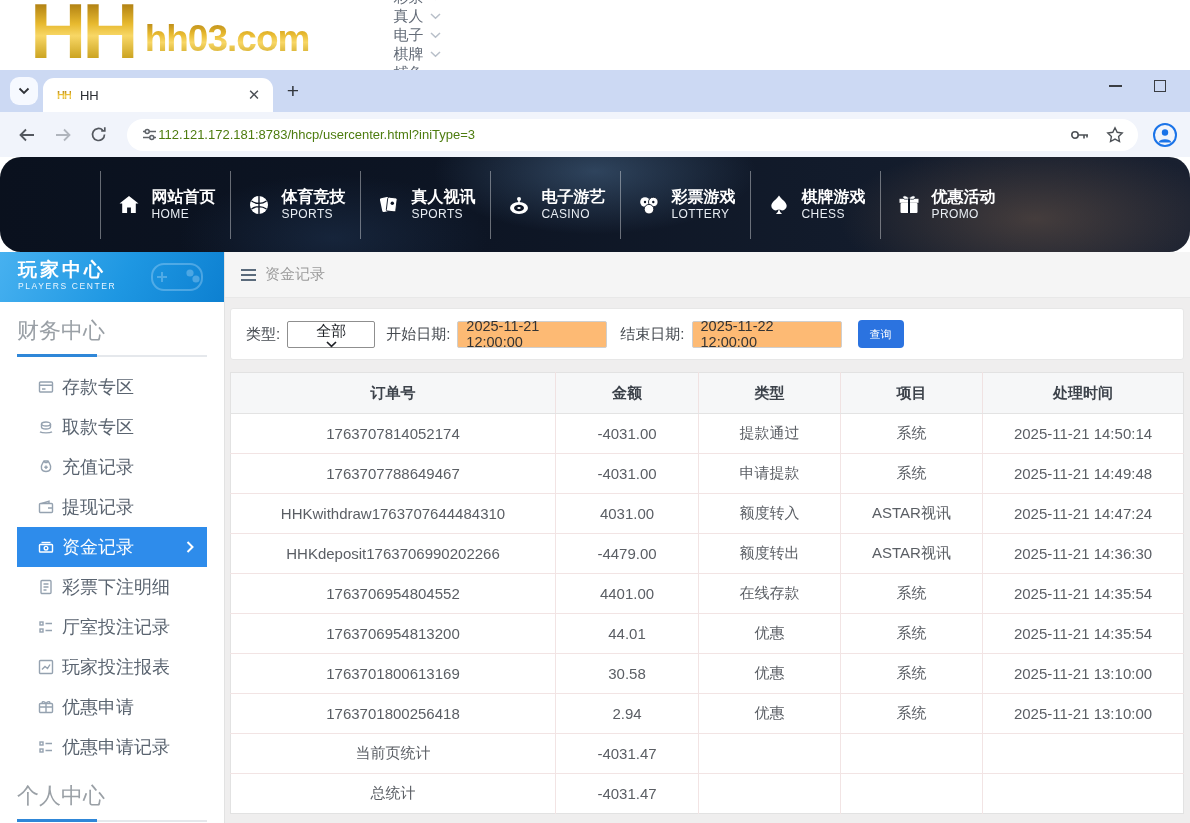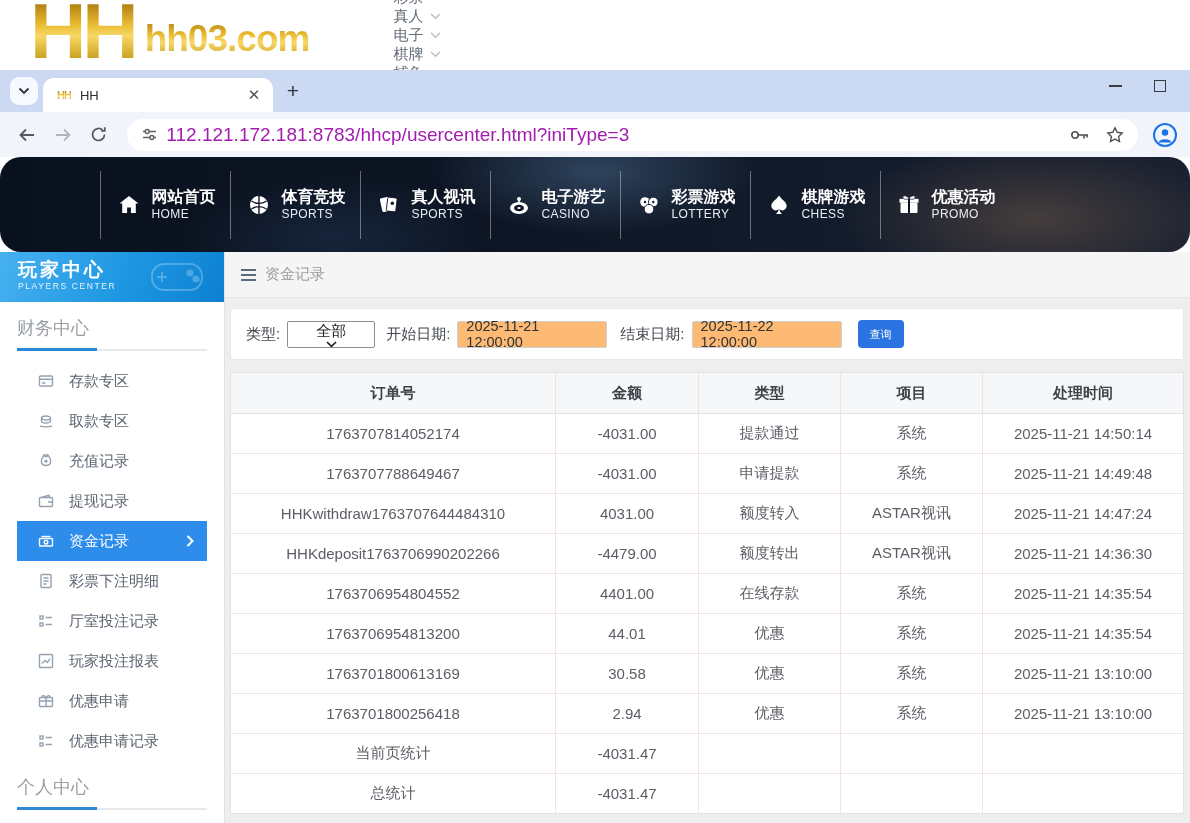--- a/index.html
+++ b/index.html
@@ -35,21 +35,21 @@
   .tab-close { margin-left:auto; color:#4c5056; font-size:15px; width:18px; height:18px; display:grid; place-items:center; cursor:pointer; }
   .new-tab { width:28px; height:28px; margin:0 0 7px 6px; display:grid; place-items:center; color:#32363c; font-size:21px; font-weight:400; cursor:pointer; }
   .win-controls { position:absolute; right:24px; top:10px; display:flex; gap:32px; align-items:center; }
   .win-min { width:13px; height:2px; background:#3a3d42; cursor:pointer; }
   .win-max { width:12px; height:12px; border:1.6px solid #3a3d42; cursor:pointer; }
 
   .toolbar { height:45px; background:#f1f4fb; display:flex; align-items:center; padding:0 12px 0 14px; }
   .tb-btn { width:26px; height:26px; display:grid; place-items:center; margin-right:10px; cursor:pointer; }
   .url-pill { width:1019px; height:32px; background:#fff; border-radius:16px; display:flex; align-items:center;
     padding:0 14px; margin-left:6px; }
-  .url-text { font-size:19px; color:#a21caf; margin-left:8px; white-space:nowrap; overflow:hidden; flex:1; cursor:text; }
+  .url-text { font-size:13px; color:#4d7c0f; margin-left:0; white-space:nowrap; overflow:hidden; flex:1; cursor:text; }
   .pill-icons { display:flex; gap:16px; align-items:center; margin-left:12px; }
   .avatar-btn { margin-left:14px; cursor:pointer; display:grid; place-items:center; }
 
   
   .gamenav { height:95px; display:flex; align-items:center; padding-left:100px; position:relative; overflow:hidden;
     background:
       radial-gradient(230px 90px at 50% 15%, rgba(95,135,175,.40), transparent 70%),
       radial-gradient(280px 110px at 87% 65%, rgba(125,98,78,.45), transparent 70%),
       radial-gradient(220px 90px at 28% 85%, rgba(45,75,115,.30), transparent 70%),
       linear-gradient(90deg,#0a111e 0%,#0d1524 40%,#121b2b 70%,#192030 100%);
@@ -64,27 +64,27 @@
   
   .content { display:flex; height:571px; }
 
   .sidebar { width:225px; background:#fff; border-right:1px solid #e2e2e2; flex:0 0 auto; overflow:hidden; }
   .player-header { height:50px; color:#fff; padding:7px 0 0 18px; position:relative; overflow:hidden;
     background:linear-gradient(115deg,#47b1f0 0%,#1e97e2 55%,#0d80d1 100%); }
   .ph-title { font-size:19px; font-weight:700; letter-spacing:3px; line-height:1.15; }
   .ph-sub { font-size:8.5px; letter-spacing:1.6px; color:#eaf6ff; }
   .ph-art { position:absolute; right:8px; top:4px; opacity:.3; }
 
-  .side-section { padding:14px 17px 0; color:#9aa0a6; font-size:18px; }
+  .side-section { padding:14px 17px 0; color:#9aa0a6; font-size:22px; }
   .side-underline { margin:9px 17px 0; height:2px; background:#e5e8ec; position:relative; }
   .side-underline::before { content:""; position:absolute; left:0; top:-1px; width:80px; height:3px; background:#2f87d8; }
 
   .menu { list-style:none; margin:10px 0 0; padding:0; }
-  .menu li { height:40px; margin:0 17px; display:flex; align-items:center; padding-left:21px; gap:15px;
-    color:#5a6470; font-size:15px; cursor:pointer; position:relative; }
+  .menu li { height:40px; margin:0 17px; display:flex; align-items:center; padding-left:21px; gap:8px;
+    color:#5a6470; font-size:18px; cursor:pointer; position:relative; }
   .menu li .icon { color:#95a2b0; }
   .menu li.active { background:#2e8ceb; color:#fff; }
   .menu li.active .icon { color:#fff; }
   .menu li .arrow { position:absolute; right:13px; top:14px; }
 
   .main { flex:1; background:#efeeee; display:flex; flex-direction:column; min-width:0; }
   .breadcrumb { height:46px; background:#f5f5f5; border-bottom:1px solid #e8e8e8; display:flex; align-items:center;
     padding-left:16px; gap:9px; color:#9b9b9b; font-size:15px; flex:0 0 auto; }
   .hamburger { display:flex; flex-direction:column; gap:3px; cursor:pointer; }
   .hamburger span { width:15px; height:2px; background:#5b6b7c; }

